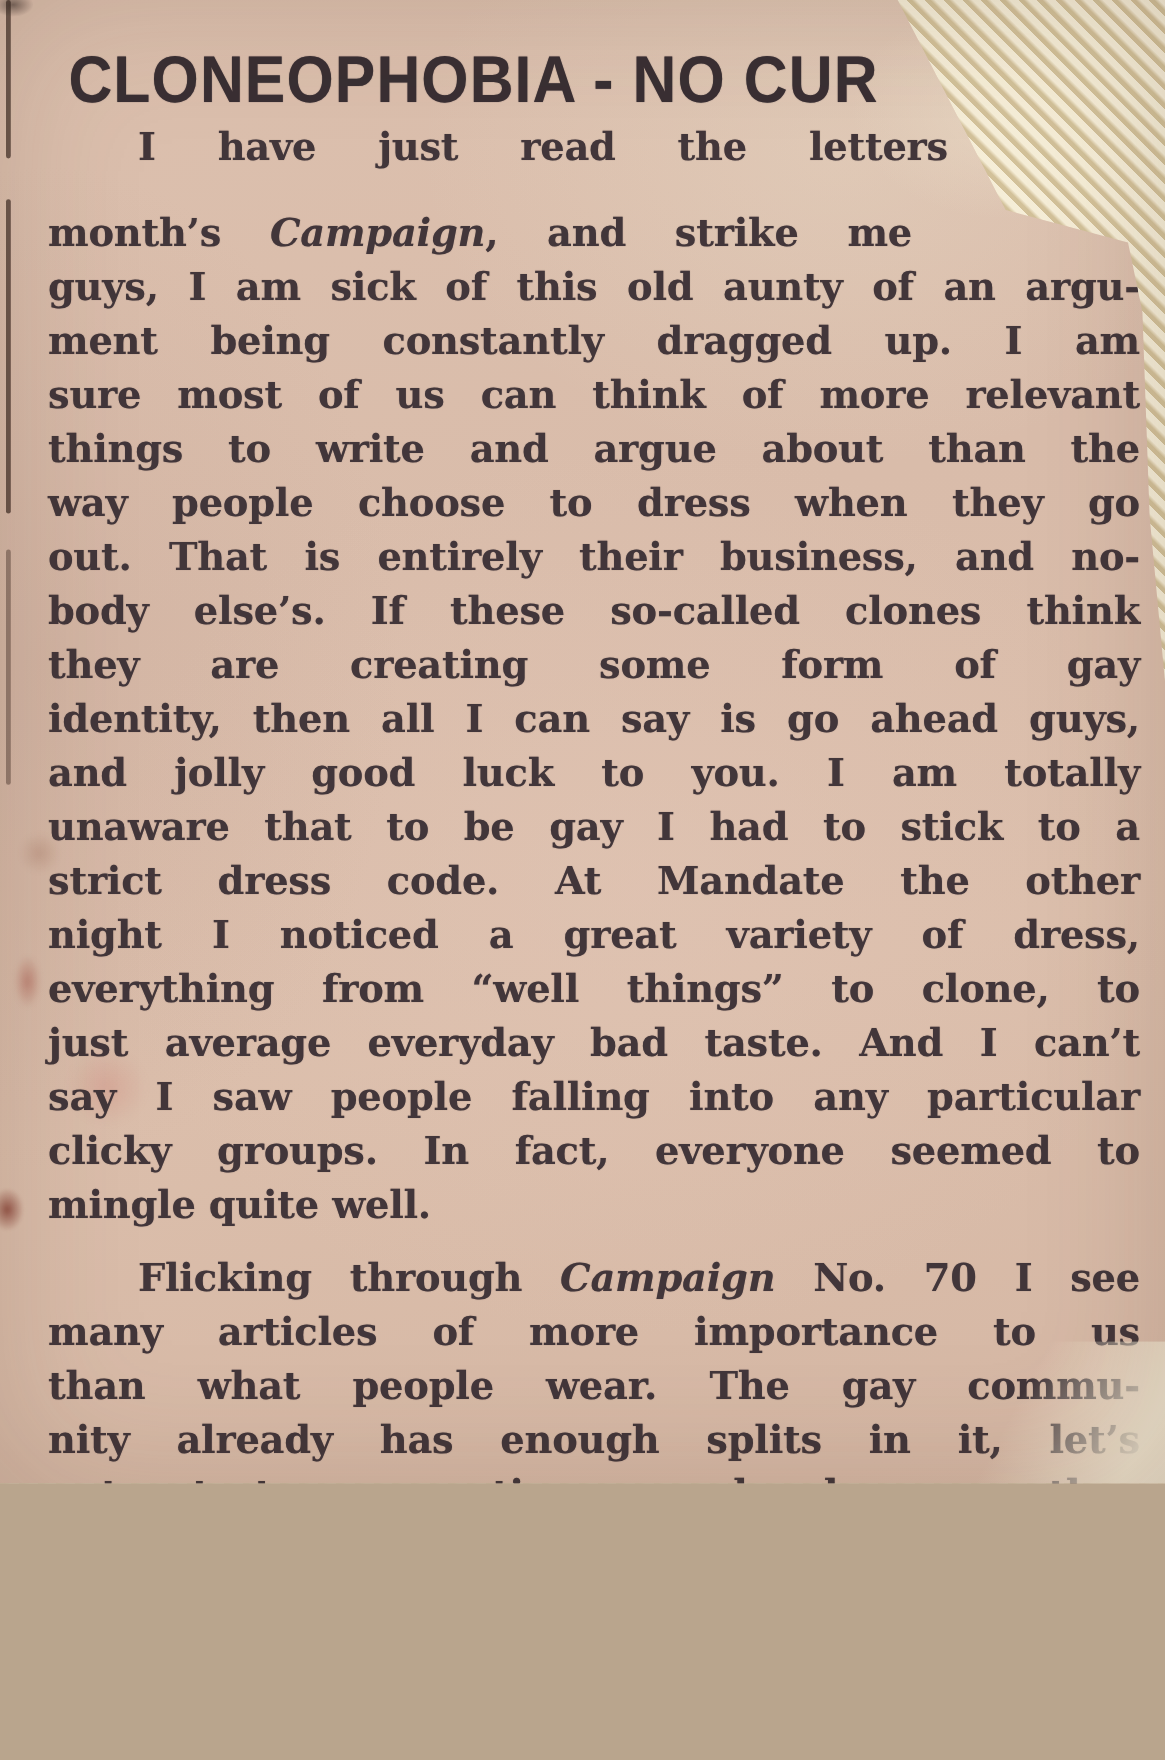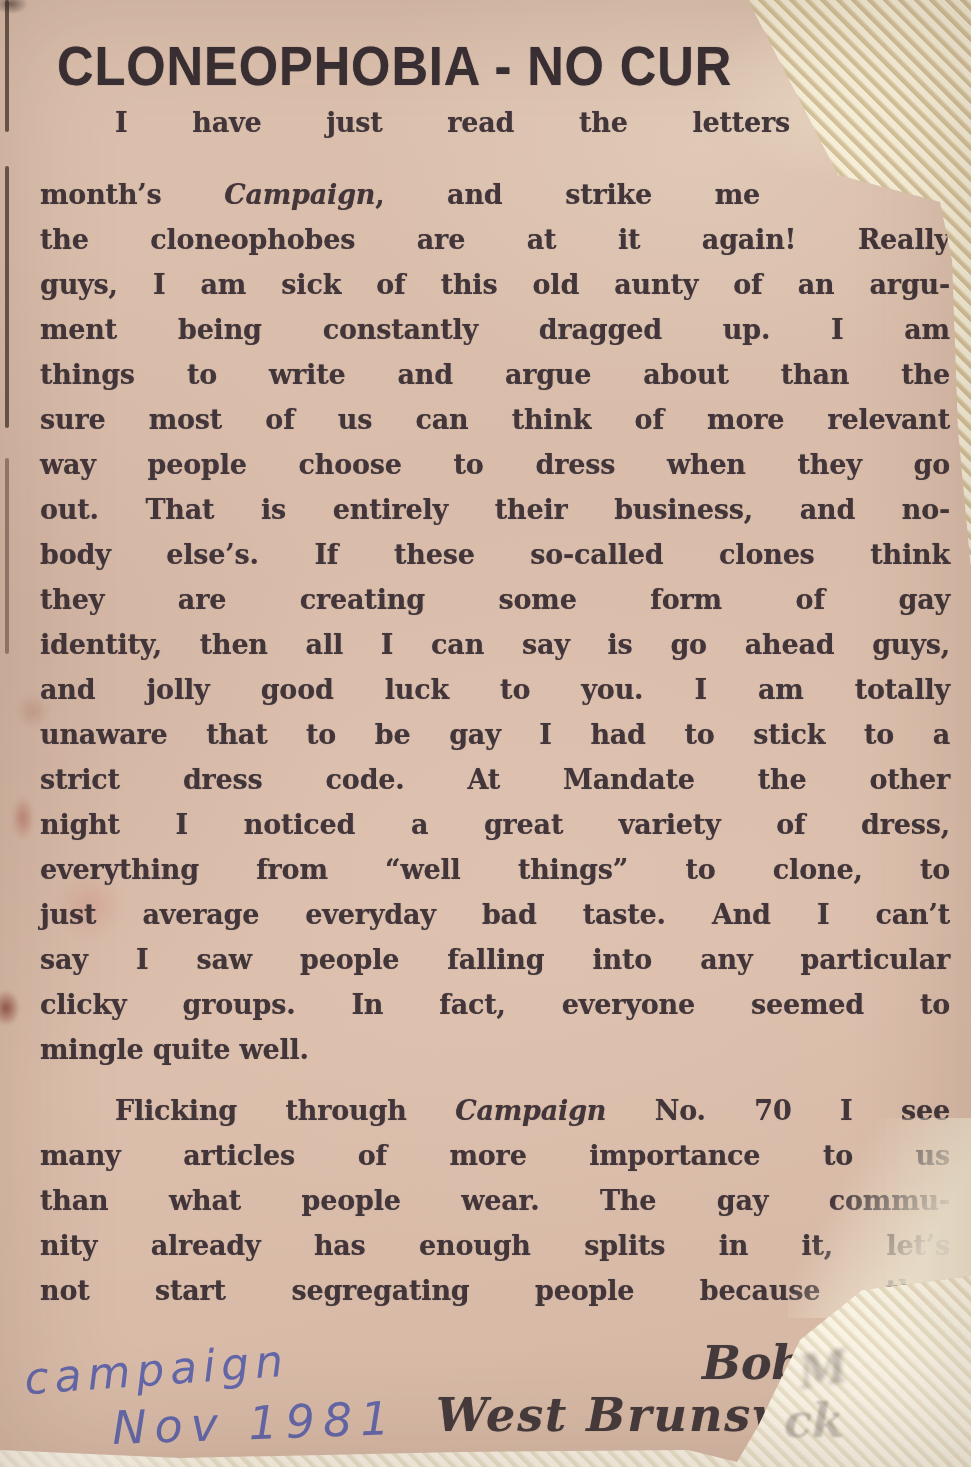--- a/index.html
+++ b/index.html
@@ -1,17 +1,17 @@
 <!DOCTYPE html>
 <html><head>
 <meta charset="utf-8">
 <style>
   html,body{margin:0;padding:0;background:#b9a58d;}
   #stage{
-    position:relative;width:971px;height:1467px;overflow:hidden;
+    position:relative;width:971px;height:1236px;overflow:hidden;
     font-family:"DejaVu Serif",serif;
   }
   
   #backing{
     position:absolute;inset:0;
     background:
       linear-gradient(to bottom, rgba(255,255,255,0) 70%, rgba(252,249,240,.55) 93%),
       radial-gradient(220px 160px at 8% 99%, rgba(253,251,245,.6), rgba(253,251,245,0) 70%),
       repeating-linear-gradient(45deg,
         rgba(189,167,118,.55) 0px, rgba(189,167,118,.55) 3px,
@@ -60,21 +60,21 @@
     position:absolute;left:57px;top:34px;white-space:nowrap;
     font-family:"Liberation Sans",sans-serif;font-weight:700;font-size:55px;
     letter-spacing:1px;color:#392f33;text-shadow:0 0 1px rgba(57,47,51,.6);
     transform:scaleX(.92);transform-origin:left top;
   }
   
   #bodycopy{position:absolute;left:40px;top:100px;width:910px;color:#42363a;}
   .para{width:910px;}
   .para + .para{margin-top:16px;}
   .line{
-    width:910px;height:45px;line-height:45px;font-size:27px;font-weight:700;
+    width:910px;height:45px;line-height:45px;font-size:32px;font-weight:700;
     letter-spacing:-.2px;text-align:justify;text-align-last:justify;
     text-shadow:0 0 .8px rgba(66,52,56,.5);overflow:visible;
   }
   .line.last{text-align-last:left;}
   .line.ind{text-indent:75px;}
   .it{font-style:italic;}
   
   .sig{position:absolute;font-weight:700;font-style:italic;color:#453a3c;
     text-shadow:0 0 .8px rgba(69,58,60,.5);white-space:nowrap;}
   #sig-name{left:702px;top:1336px;font-size:46px;}
@@ -111,25 +111,24 @@
     <div class="stain" id="stain2"></div>
     <div class="stain" id="stain3"></div>
     <div class="stain" id="stain4"></div>
 
     <div id="headline">CLONEOPHOBIA - NO CUR</div>
 
     <div id="bodycopy">
         <div class="para">
           <div class="line ind" style="width: 750px;"><span>I have just read the letters</span></div>
           <div class="line" style="width: 720px; margin-top: 27px;"><span>month’s </span><span class="it">Campaign</span><span>, and strike me</span></div>
-          <div class="line"><span>the cloneophobes are at it again! Really</span></div>
           <div class="line"><span>guys, I am sick of this old aunty of an argu-</span></div>
           <div class="line"><span>ment being constantly dragged up. I am</span></div>
+          <div class="line"><span>sure most of us can think of more relevant</span></div>
           <div class="line"><span>things to write and argue about than the</span></div>
-          <div class="line"><span>sure most of us can think of more relevant</span></div>
           <div class="line"><span>way people choose to dress when they go</span></div>
           <div class="line"><span>out. That is entirely their business, and no-</span></div>
           <div class="line"><span>body else’s. If these so-called clones think</span></div>
           <div class="line"><span>they are creating some form of gay</span></div>
           <div class="line"><span>identity, then all I can say is go ahead guys,</span></div>
           <div class="line"><span>and jolly good luck to you. I am totally</span></div>
           <div class="line"><span>unaware that to be gay I had to stick to a</span></div>
           <div class="line"><span>strict dress code. At Mandate the other</span></div>
           <div class="line"><span>night I noticed a great variety of dress,</span></div>
           <div class="line"><span>everything from “well things” to clone, to</span></div>

